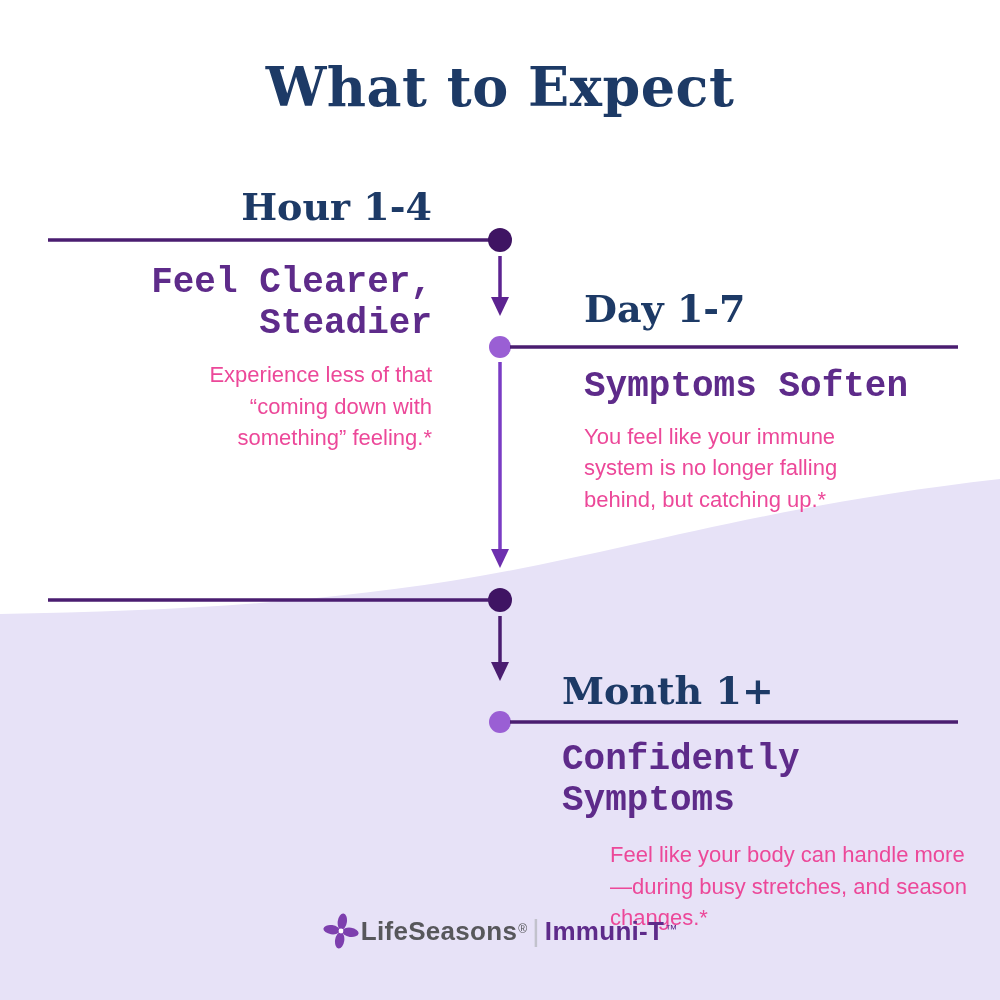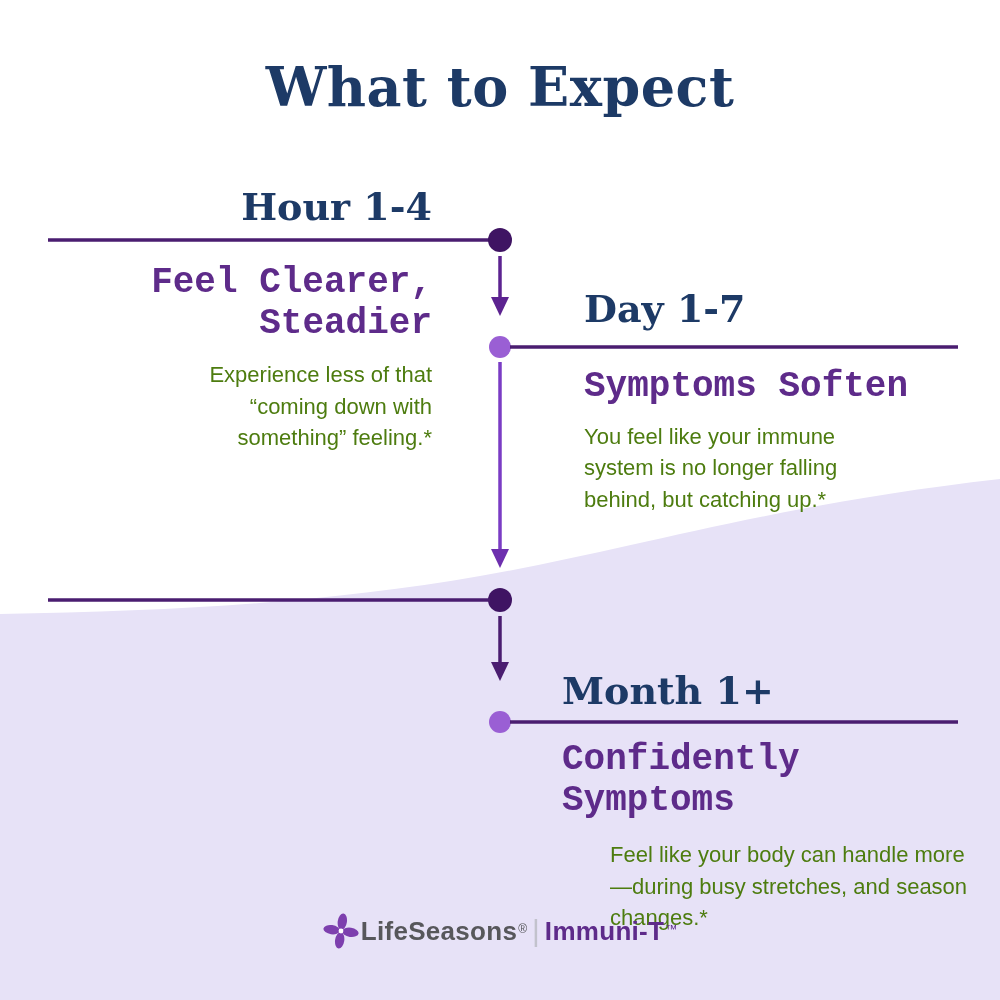--- a/index.html
+++ b/index.html
@@ -50,21 +50,21 @@
   .stage h3 {
     font-family: Liberation Mono, monospace;
     font-weight: 700;
     font-size: 36px;
     line-height: 1.15;
     color: #5e2b8a;
   }
   .stage p {
     font-size: 22px;
     line-height: 1.42;
-    color: #4d7c0f;
+    color: #ec4899;
   }
   .stage-left { text-align: right; }
   .stage-left p { margin-left: auto; }
   .stage-right { text-align: left; }
 
   .stage-1 { top: 185px; right: 568px; width: 380px; }
   .stage-1 h3 { margin-top: 33px; }
   .stage-1 p { margin-top: 15px; width: 285px; }
 
   .stage-2 { top: 287px; left: 584px; width: 400px; }

